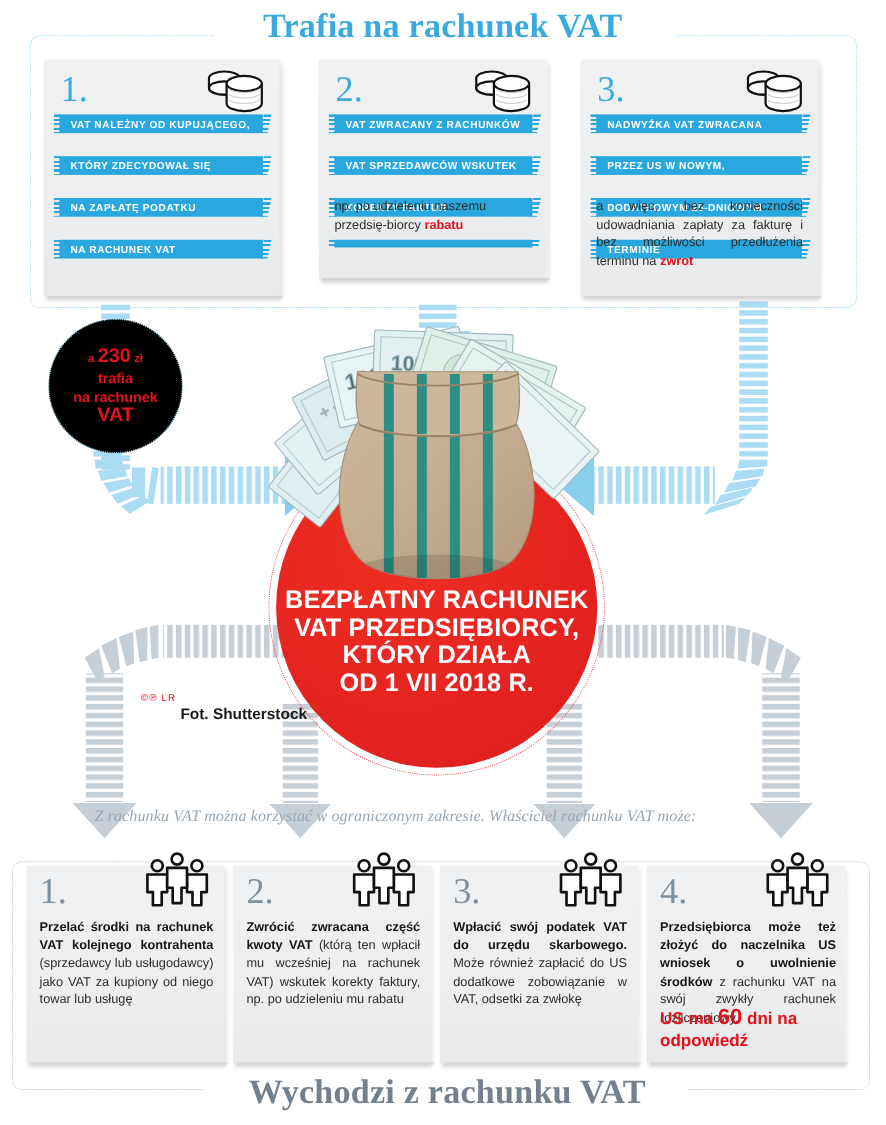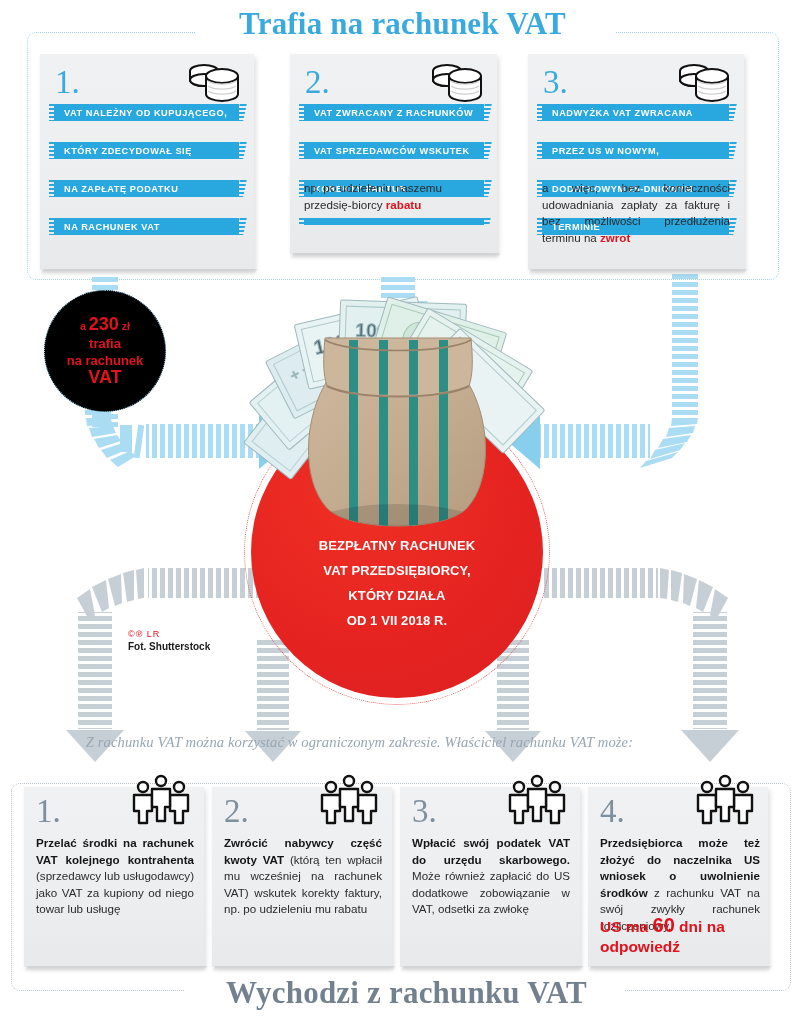--- a/index.html
+++ b/index.html
@@ -97,21 +97,21 @@
     background:radial-gradient(circle at 38% 30%,#ef3024 0%,#e52421 55%,#dd1f20 100%);
     z-index:14;
   }
   .red-ring{
     position:absolute;left:244px;top:399px;width:306px;height:306px;
     border-radius:50%;border:1.5px dotted #e8545a;box-sizing:border-box;z-index:13;
   }
   .circle-text{
     position:absolute;left:251px;top:533px;width:292px;
     text-align:center;color:#fff;font-weight:700;
-    font-size:13px;line-height:25px;letter-spacing:.1px;z-index:22;
+    font-size:23px;line-height:25px;letter-spacing:.1px;z-index:22;
   }
   .money{position:absolute;left:222px;top:300px;width:350px;height:190px;z-index:15;}
   .bag{position:absolute;left:297px;top:330px;width:200px;height:215px;z-index:16;}
 
   
   .bubble{
     position:absolute;left:44px;top:290px;width:122px;height:122px;border-radius:50%;
     background:#000000;border:1.5px dotted #7fc4e4;box-sizing:border-box;z-index:18;
     display:flex;align-items:center;justify-content:center;
   }
@@ -119,21 +119,21 @@
     text-align:center;color:#e1121c;font-weight:700;
     font-size:13px;line-height:17px;
   }
   .bubble-txt .big{font-size:18px;}
   .bubble-txt .sm{font-size:10.5px;}
   .bubble-txt .vat{font-size:18px;}
 
   
   .credit{position:absolute;left:128px;top:630px;z-index:30;}
   .credit .marks{font-size:9px;color:#e1121c;letter-spacing:1px;line-height:9px;}
-  .credit .fot{font-size:10px;color:#1a1a1a;font-weight:600;margin-top:2px;}
+  .credit .fot{font-size:14px;color:#1a1a1a;font-weight:600;margin-top:2px;margin-left:36px;}
 
   
   .caption{
     position:absolute;left:0;top:734px;width:719px;text-align:center;
     font-family:"Liberation Serif", serif;font-style:italic;
     font-size:14.6px;color:#97a6b2;letter-spacing:.1px;z-index:30;
   }
 
   svg{display:block;overflow:visible;}
   .arrows{position:absolute;inset:0;z-index:5;}
@@ -482,21 +482,21 @@
     <div class="num" style="position:absolute;left:12px;top:8px;">2.</div>
     <div class="people">
       <svg width="66" height="56" viewBox="0 0 66 56">
         <g fill="#fff" stroke="#111" stroke-width="2.4" stroke-linejoin="round">
           <path d="M10 14a5 5 0 1 1 10 0a5 5 0 1 1 -10 0 M6 22h18v16h-5v12h-8V38H6z"></path>
           <path d="M46 14a5 5 0 1 1 10 0a5 5 0 1 1 -10 0 M42 22h18v16h-5v12h-8V38h-5z"></path>
           <path d="M28 8a5 5 0 1 1 10 0a5 5 0 1 1 -10 0 M24 16h18v18h-5v14h-8V34h-5z"></path>
         </g>
       </svg>
     </div>
-    <div class="body-txt" style="position:absolute;left:12px;top:48px;width:158px;"><b>Zwrócić nabywcy część kwoty VAT</b><span> (którą ten wpłacił mu wcześniej na rachunek VAT) wskutek korekty faktury, np. po udzieleniu mu rabatu</span></div>
+    <div class="body-txt" style="position:absolute;left:12px;top:48px;width:158px;"><b>Zwrócić zwracana część kwoty VAT</b><span> (którą ten wpłacił mu wcześniej na rachunek VAT) wskutek korekty faktury, np. po udzieleniu mu rabatu</span></div>
   </div>
 
   <div class="card" style="left:400px;top:787px;width:180px;height:180px;">
     <div class="num" style="position:absolute;left:12px;top:8px;">3.</div>
     <div class="people">
       <svg width="66" height="56" viewBox="0 0 66 56">
         <g fill="#fff" stroke="#111" stroke-width="2.4" stroke-linejoin="round">
           <path d="M10 14a5 5 0 1 1 10 0a5 5 0 1 1 -10 0 M6 22h18v16h-5v12h-8V38H6z"></path>
           <path d="M46 14a5 5 0 1 1 10 0a5 5 0 1 1 -10 0 M42 22h18v16h-5v12h-8V38h-5z"></path>
           <path d="M28 8a5 5 0 1 1 10 0a5 5 0 1 1 -10 0 M24 16h18v18h-5v14h-8V34h-5z"></path>

